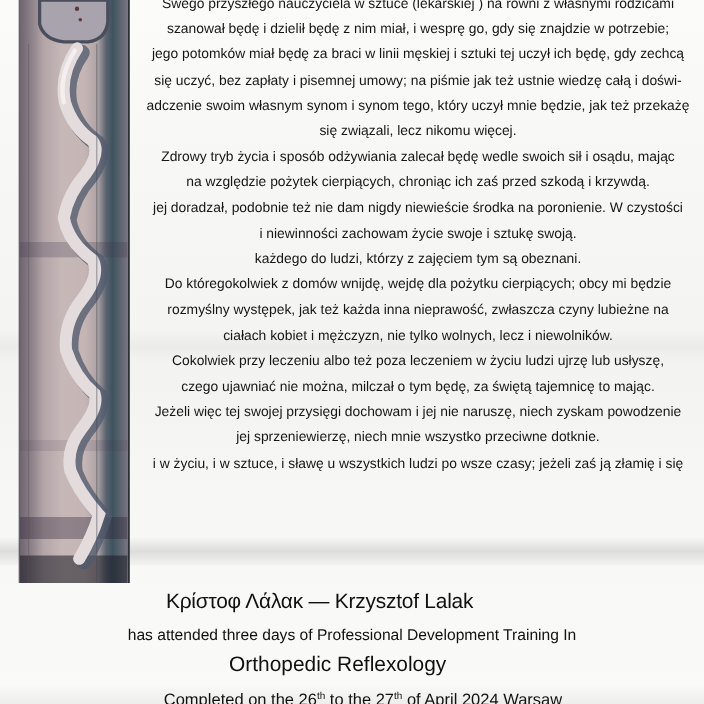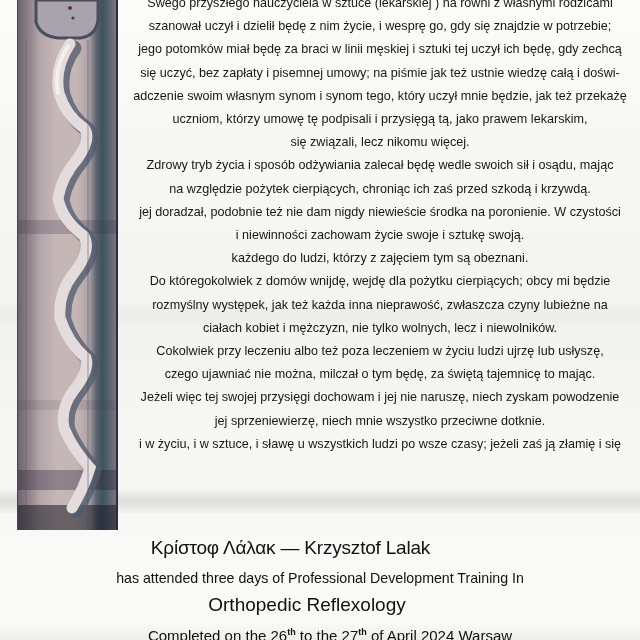--- a/index.html
+++ b/index.html
@@ -50,21 +50,21 @@
     text-align:center; font-size:14.2px; color:#111;
   }
   .course {
     position:absolute; left:0; width:600px; top:594px;
     text-align:center; font-size:19px; color:#111; padding-left:14px; box-sizing:border-box;
   }
   .completed {
     position:absolute; left:0; width:640px; top:627px;
     text-align:center; font-size:15px; color:#111; padding-left:20px; box-sizing:border-box;
   }
-  .completed sup { font-size:9px;font-weight:bold; }
+  .completed sup { font-size:9px; }
 </style>
 </head>
 <body>
 
 <div class="page">
 
   <div class="fold f1"></div>
   <div class="fold f2"></div>
   <div class="fold f3"></div>
 
@@ -84,25 +84,24 @@
       <path d="M52 44 Q36 68 41 93 Q48 116 66 128 Q74 138 60 158 Q44 176 40 198 Q44 220 66 236 Q74 250 56 273 Q40 293 42 318 Q50 343 68 358 Q72 370 56 390 Q42 408 46 428 Q54 448 72 468 Q66 488 54 508" fill="none" stroke="#e4dcdc" stroke-width="11" stroke-linecap="round"></path>
       <path d="M50 46 Q35 70 40 93" fill="none" stroke="#f4efee" stroke-width="4" stroke-linecap="round"></path>
 
       <line x1="70" y1="40" x2="70" y2="530" stroke="#3d4656" stroke-width="1" opacity="0.5"></line>
       <line x1="8" y1="40" x2="8" y2="530" stroke="#5a5058" stroke-width="1" opacity="0.4"></line>
     </svg>
   </div>
 
   <div class="oath">
     <div>Swego przyszłego nauczyciela w sztuce (lekarskiej ) na równi z własnymi rodzicami</div>
-    <div>szanował uczył i dzielił będę z nim życie, i wesprę go, gdy się znajdzie w potrzebie;</div>
+    <div>szanował będę i dzielił będę z nim miał, i wesprę go, gdy się znajdzie w potrzebie;</div>
     <div>jego potomków miał będę za braci w linii męskiej i sztuki tej uczył ich będę, gdy zechcą</div>
     <div>się uczyć, bez zapłaty i pisemnej umowy; na piśmie jak też ustnie wiedzę całą i doświ-</div>
     <div>adczenie swoim własnym synom i synom tego, który uczył mnie będzie, jak też przekażę</div>
-    <div>uczniom, którzy umowę tę podpisali i przysięgą tą, jako prawem lekarskim,</div>
     <div>się związali, lecz nikomu więcej.</div>
     <div>Zdrowy tryb życia i sposób odżywiania zalecał będę wedle swoich sił i osądu, mając</div>
     <div>na względzie pożytek cierpiących, chroniąc ich zaś przed szkodą i krzywdą.</div>
     <div>jej doradzał, podobnie też nie dam nigdy niewieście środka na poronienie. W czystości</div>
     <div>i niewinności zachowam życie swoje i sztukę swoją.</div>
     <div>każdego do ludzi, którzy z zajęciem tym są obeznani.</div>
     <div>Do któregokolwiek z domów wnijdę, wejdę dla pożytku cierpiących; obcy mi będzie</div>
     <div>rozmyślny występek, jak też każda inna nieprawość, zwłaszcza czyny lubieżne na</div>
     <div>ciałach kobiet i mężczyzn, nie tylko wolnych, lecz i niewolników.</div>
     <div>Cokolwiek przy leczeniu albo też poza leczeniem w życiu ludzi ujrzę lub usłyszę,</div>

